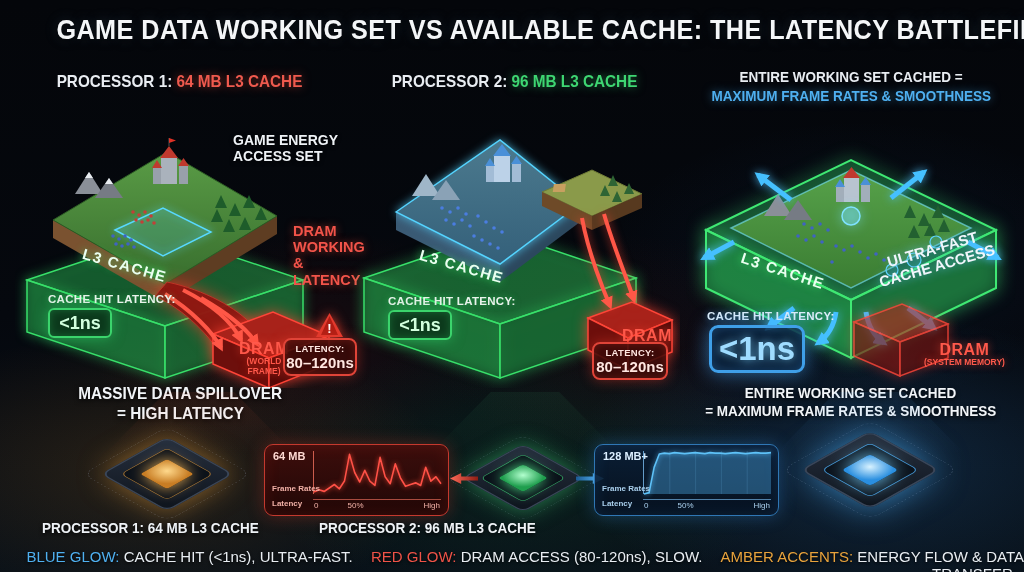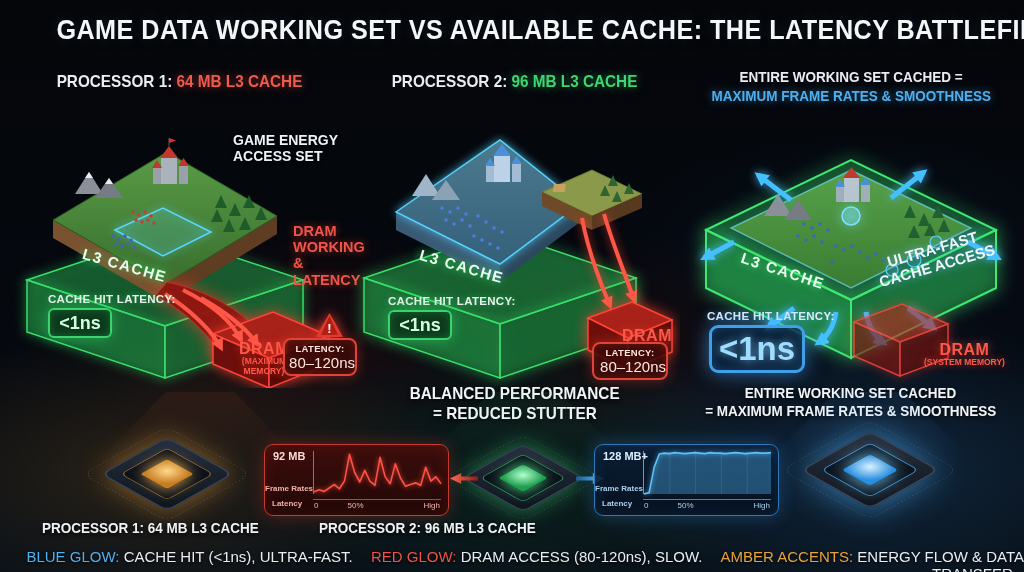--- a/index.html
+++ b/index.html
@@ -43,21 +43,21 @@
     border:3px solid #3f9fe8; background:rgba(8,28,52,.85); color:#9fdcff; border-radius:9px;
     font-weight:bold; font-size:33px; box-shadow:0 0 20px rgba(70,170,255,.6), inset 0 0 14px rgba(70,170,255,.3);
     text-shadow:0 0 10px rgba(120,210,255,.9); }
   .cachehit-blue{ color:#dfeefa; text-shadow:0 0 6px rgba(80,180,255,.6); }
   .dramtag{ color:#ff5a4c; font-weight:bold; text-shadow:0 0 8px rgba(255,70,50,.65); line-height:1; }
   .dramtag .big{ font-size:16px; letter-spacing:.5px; }
   .dramtag .sub{ font-size:8.5px; line-height:1.15; }
   .badge-red{ position:absolute; border:2px solid #e04438; background:rgba(58,10,8,.88); color:#ffe6e0;
     border-radius:8px; text-align:center; padding-top:3px; box-shadow:0 0 13px rgba(230,60,45,.45), inset 0 0 8px rgba(230,60,45,.25); }
   .badge-red .lt{ font-size:9.5px; font-weight:bold; letter-spacing:.3px; }
-  .badge-red .lv{ font-size:15px; font-weight:normal;text-align:right; }
+  .badge-red .lv{ font-size:15px; font-weight:bold; }
   .ultra{ color:#f0f6fb; font-weight:bold; font-size:15px; line-height:1.15; transform:rotate(-16deg);
     transform-origin:left bottom; text-shadow:0 0 10px rgba(100,200,255,.8); text-align:center; }
   .caption{ position:absolute; top:314px; width:100%; text-align:center; font-weight:bold; font-size:17px;
     line-height:19.5px; color:#f2f5f8; text-shadow:0 2px 6px rgba(0,0,0,.9); }
   .caption.small{ font-size:15px; line-height:18px; }
   .warn{ position:absolute; left:301px; top:243px; width:27px; height:24px; filter:drop-shadow(0 0 6px rgba(255,70,50,.85)); }
   .warn .tri{ position:absolute; inset:0; background:#e23a2e; clip-path:polygon(50% 0,100% 100%,0 100%); }
   .warn .tri2{ position:absolute; inset:3px 5px 2px 5px; background:#b01d14; clip-path:polygon(50% 0,100% 100%,0 100%); }
   .warn .bang{ position:absolute; left:0; right:0; bottom:1px; text-align:center; color:#fff; font-weight:bold; font-size:13px; line-height:14px; }
   .warn .bang::after{ content:"!"; }
@@ -90,21 +90,21 @@
     box-shadow:0 0 18px rgba(255,60,40,.28), inset 0 0 16px rgba(255,60,40,.12); }
   .graph.blueg{ left:594px; top:444px; border:1.5px solid #2f77b5;
     background:linear-gradient(180deg, rgba(10,30,55,.88), rgba(6,16,30,.92));
     box-shadow:0 0 18px rgba(60,160,255,.3), inset 0 0 16px rgba(60,160,255,.12); }
   .g-size{ position:absolute; top:5px; left:8px; font-size:11px; font-weight:bold; }
   .redg .g-size{ color:#ffd9d2; } .blueg .g-size{ color:#dcefff; }
   .g-plot{ position:absolute; left:48px; right:7px; top:6px; bottom:21px; }
   .redg .g-plot{ border-left:1px solid rgba(255,120,100,.75); }
   .blueg .g-plot{ border-left:1px solid rgba(130,200,255,.75); }
   .g-plot svg{ position:absolute; inset:0; width:100%; height:100%; overflow:visible; }
-  .g-y{ position:absolute; left:0; bottom:22px; font-size:8px; font-weight:bold; }
+  .g-y{ position:absolute; left:7px; bottom:22px; font-size:8px; font-weight:bold; }
   .g-x{ position:absolute; left:7px; bottom:7px; font-size:8px; font-weight:bold; }
   .redg .g-y,.redg .g-x{ color:#f0b0a6; } .blueg .g-y,.blueg .g-x{ color:#a9cfec; }
   .g-ticks{ position:absolute; left:48px; right:7px; bottom:6px; height:10px; font-size:8px; }
   .redg .g-ticks{ color:#f0b0a6; border-top:1px solid rgba(255,120,100,.6); }
   .blueg .g-ticks{ color:#a9cfec; border-top:1px solid rgba(130,200,255,.6); }
   .g-ticks span{ position:absolute; top:1px; }
   .g-ticks .t0{ left:1px; } .g-ticks .t1{ left:27%; } .g-ticks .t2{ right:1px;margin-left:33px; }
   .chart-line{ fill:none; stroke-width:1.6; stroke-linejoin:round; }
   .red-line{ stroke:#ff5147; filter:drop-shadow(0 0 2.5px rgba(255,70,50,.9)); }
   .blue-line{ stroke:#5ec1f7; filter:drop-shadow(0 0 2.5px rgba(90,190,250,.9)); }
@@ -220,26 +220,30 @@
     <div class="ov l3tag" style="left:70px; top:176px;">L3 CACHE</div>
     <div class="ov cachehit" style="left:33px; top:223px;">CACHE HIT LATENCY:</div>
     <div class="badge-green" style="left:33px; top:238px;">&lt;1ns</div>
     <div class="warn">
         <span class="tri"></span>
         <span class="tri2"></span>
         <span class="bang"></span>
       </div>
     <div class="ov dramtag" style="left:224px; top:271px; text-align:center;">
       <div class="big">DRAM</div>
-      <div class="sub">(MAXIMUM</div>
-      <div class="sub">MEMORY)</div>
+      <div class="sub">(WORLD</div>
+      <div class="sub">FRAME)</div>
     </div>
     <div class="badge-red" style="left:268px; top:268px; width:74px; height:38px;">
       <div class="lt">LATENCY:</div>
       <div class="lv">80–120ns</div>
+    </div>
+    <div class="caption">
+      <div class="cond">MASSIVE DATA SPILLOVER</div><br>
+      <div class="cond">= HIGH LATENCY</div>
     </div>
   </div>
 
   <div class="panel p2">
     <div class="phead"><span class="cond"><span class="w">PROCESSOR 2: </span><span class="v-green">96 MB L3 CACHE</span></span></div>
 
     <svg class="scene" viewBox="0 0 330 276">
       <defs>
         <linearGradient id="gr2" x1="0" y1="0" x2="0" y2="1">
           <stop offset="0" stop-color="#4c7a8e"></stop>
@@ -307,24 +311,20 @@
 
     <div class="ov l3tag" style="left:72px; top:177px;">L3 CACHE</div>
     <div class="ov cachehit" style="left:38px; top:225px;">CACHE HIT LATENCY:</div>
     <div class="badge-green" style="left:38px; top:240px;">&lt;1ns</div>
     <div class="ov dramtag" style="left:272px; top:258px;">
       <div class="big">DRAM</div>
     </div>
     <div class="badge-red" style="left:242px; top:272px; width:76px; height:38px;">
       <div class="lt">LATENCY:</div>
       <div class="lv">80–120ns</div>
-    </div>
-    <div class="caption">
-      <div class="cond">BALANCED PERFORMANCE</div><br>
-      <div class="cond">= REDUCED STUTTER</div>
     </div>
   </div>
 
   <div class="panel p3">
     <div class="phead phead3">
       <span class="cond w">ENTIRE WORKING SET CACHED =</span><br>
       <span class="cond v-blue">MAXIMUM FRAME RATES &amp; SMOOTHNESS</span>
     </div>
 
     <svg class="scene" viewBox="0 0 330 276">
@@ -428,21 +428,21 @@
       <div class="d d2"></div>
       <div class="d d3"></div>
   </div>
   <div class="chip blue" style="left:795px; top:424px; transform:scale(1.05);">
     <div class="d d1"></div>
       <div class="d d2"></div>
       <div class="d d3"></div>
   </div>
 
   <div class="graph redg">
-    <div class="g-size">92 MB</div>
+    <div class="g-size">64 MB</div>
     <div class="g-plot">
       <svg viewBox="0 0 128 40" preserveAspectRatio="none">
         <polyline class="chart-line red-line" points="0.0,38.0 5.1,36.0 10.2,37.6 15.4,34.4 20.5,31.2 25.6,35.2 30.7,28.0 35.8,3.2 41.0,20.0 46.1,28.8 51.2,18.0 56.3,28.0 61.4,32.0 66.6,6.0 71.7,24.0 76.8,30.4 81.9,12.0 87.0,24.8 92.2,32.8 97.3,31.2 102.4,29.6 107.5,32.0 112.6,15.2 117.8,28.0 122.9,24.0 128.0,30.4"></polyline>
       </svg>
     </div>
     <div class="g-y">Frame Rates</div>
     <div class="g-x">Latency</div>
     <div class="g-ticks">
       <span class="t0">0</span>
       <span class="t1">50%</span>

